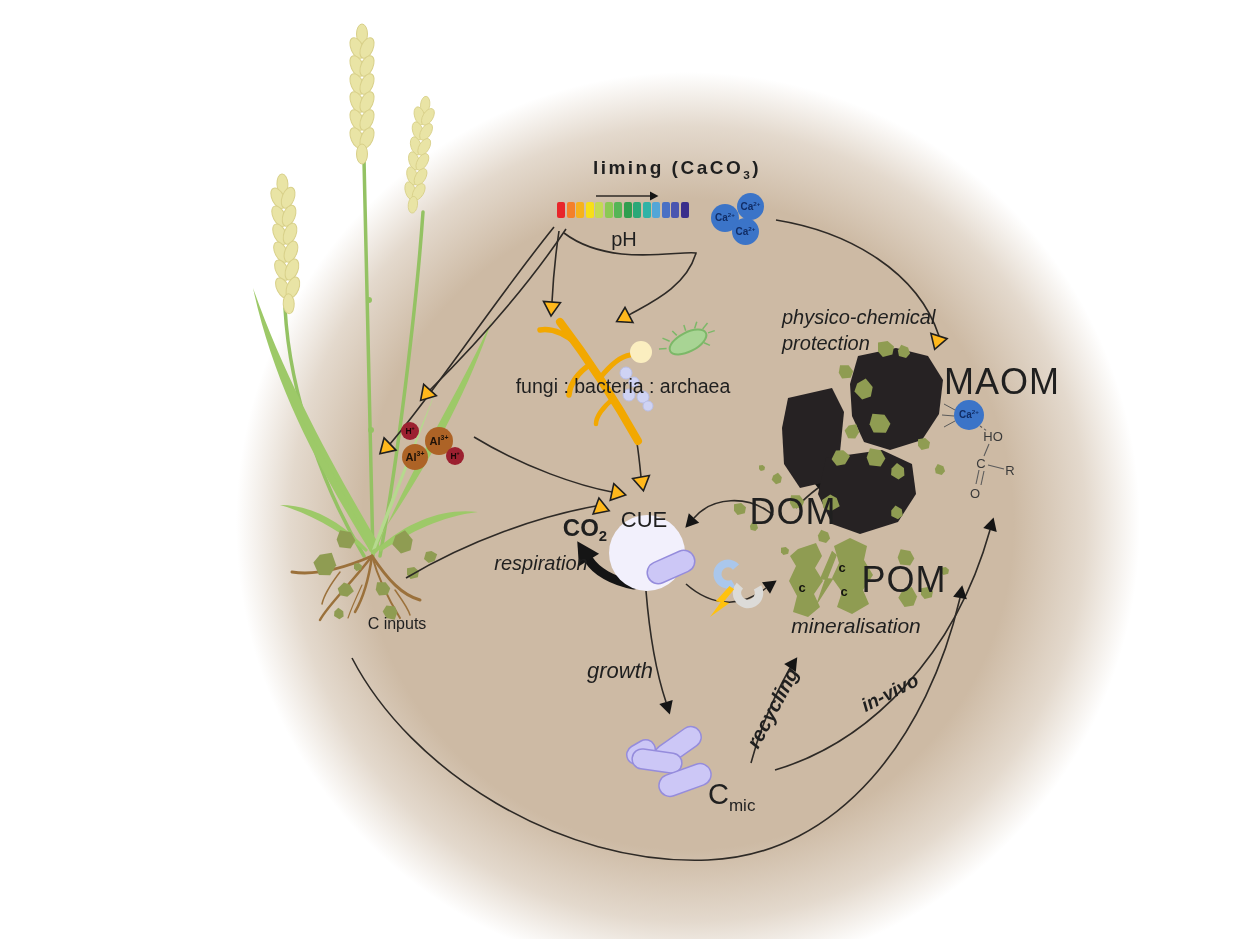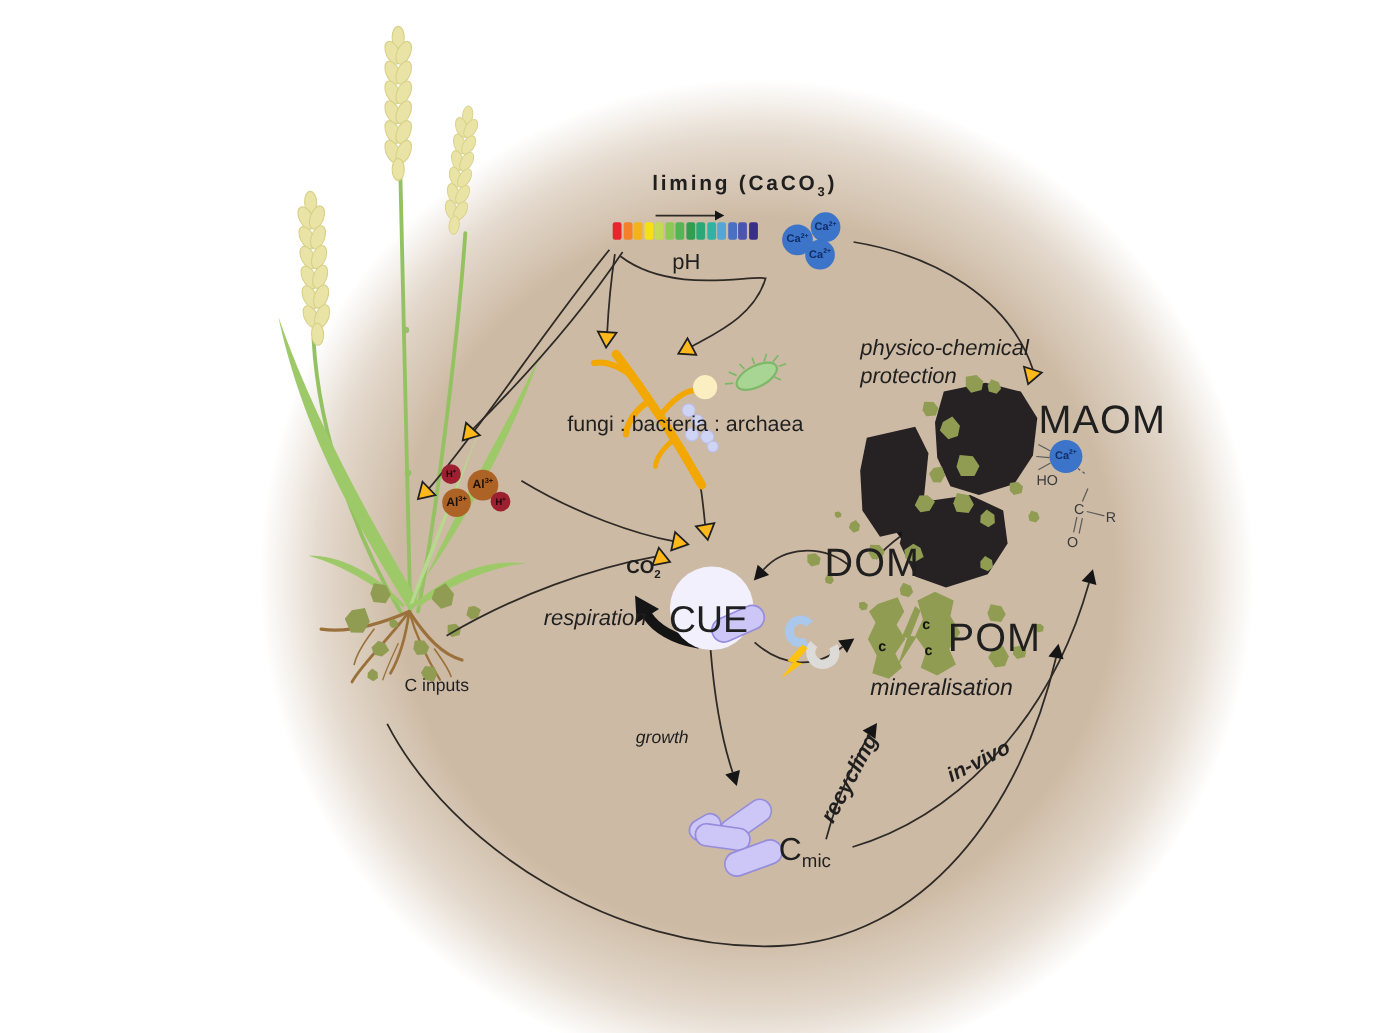--- a/index.html
+++ b/index.html
@@ -306,42 +306,42 @@
     <span><span>H</span><sup>+</sup></span>
   </div>
 
   <div class="lbl" style="left:583px;top:386px;font-size:19.5px;">fungi : bacteria : archaea</div>
 
   <div class="lbl it" style="left:742px;top:317px;transform:translate(0,-50%);font-size:20px;">physico-chemical</div>
   <div class="lbl it" style="left:742px;top:343px;transform:translate(0,-50%);font-size:20px;text-align:right;">protection</div>
 
   <div class="lbl big" style="left:962px;top:382px;">MAOM</div>
 
-  <div class="lbl chem" style="left:912px;top:436px;">HO</div>
+  <div class="lbl chem" style="left:953px;top:436px;">HO</div>
   <div class="lbl chem" style="left:941px;top:463px;">C</div>
   <div class="lbl chem" style="left:935px;top:493px;">O</div>
   <div class="lbl chem" style="left:970px;top:470px;">R</div>
 
-  <div class="lbl bold" style="left:545px;top:517px;font-size:17px;">
+  <div class="lbl bold" style="left:545px;top:529px;font-size:24px;">
     <span>CO</span><sub>2</sub>
   </div>
-  <div class="lbl" style="left:604px;top:564px;font-size:34px;">CUE</div>
+  <div class="lbl" style="left:604px;top:520px;font-size:22px;">CUE</div>
   <div class="lbl it" style="left:501px;top:563px;font-size:20px;">respiration</div>
 
   <div class="lbl big" style="left:753px;top:512px;">DOM</div>
   <div class="lbl big" style="left:864px;top:580px;">POM</div>
   <div class="lbl it" style="left:816px;top:626px;font-size:21px;">mineralisation</div>
 
   <div class="lbl pomc" style="left:762px;top:587px;">c</div>
   <div class="lbl pomc" style="left:802px;top:567px;">c</div>
   <div class="lbl pomc" style="left:804px;top:591px;">c</div>
 
   <div class="lbl" style="left:357px;top:624px;font-size:16px;">C inputs</div>
-  <div class="lbl it" style="left:562px;top:671px;font-size:16px;">growth</div>
-
-  <div class="lbl" style="left:668px;top:775px;transform:translate(0,-50%);font-size:29px;">
+  <div class="lbl it" style="left:580px;top:671px;font-size:22px;">growth</div>
+
+  <div class="lbl" style="left:668px;top:797px;transform:translate(0,-50%);font-size:29px;">
     <span>C</span><sub style="font-size:17px;">mic</sub>
   </div>
 
   <div class="lbl it bold" style="left:733px;top:708px;font-size:20px;transform:translate(-50%,-50%) rotate(-62deg);">recycling</div>
   <div class="lbl it bold" style="left:850px;top:693px;font-size:19px;transform:translate(-50%,-50%) rotate(-27deg);">in-vivo</div>
 
 </div>
 
 </body></html>

